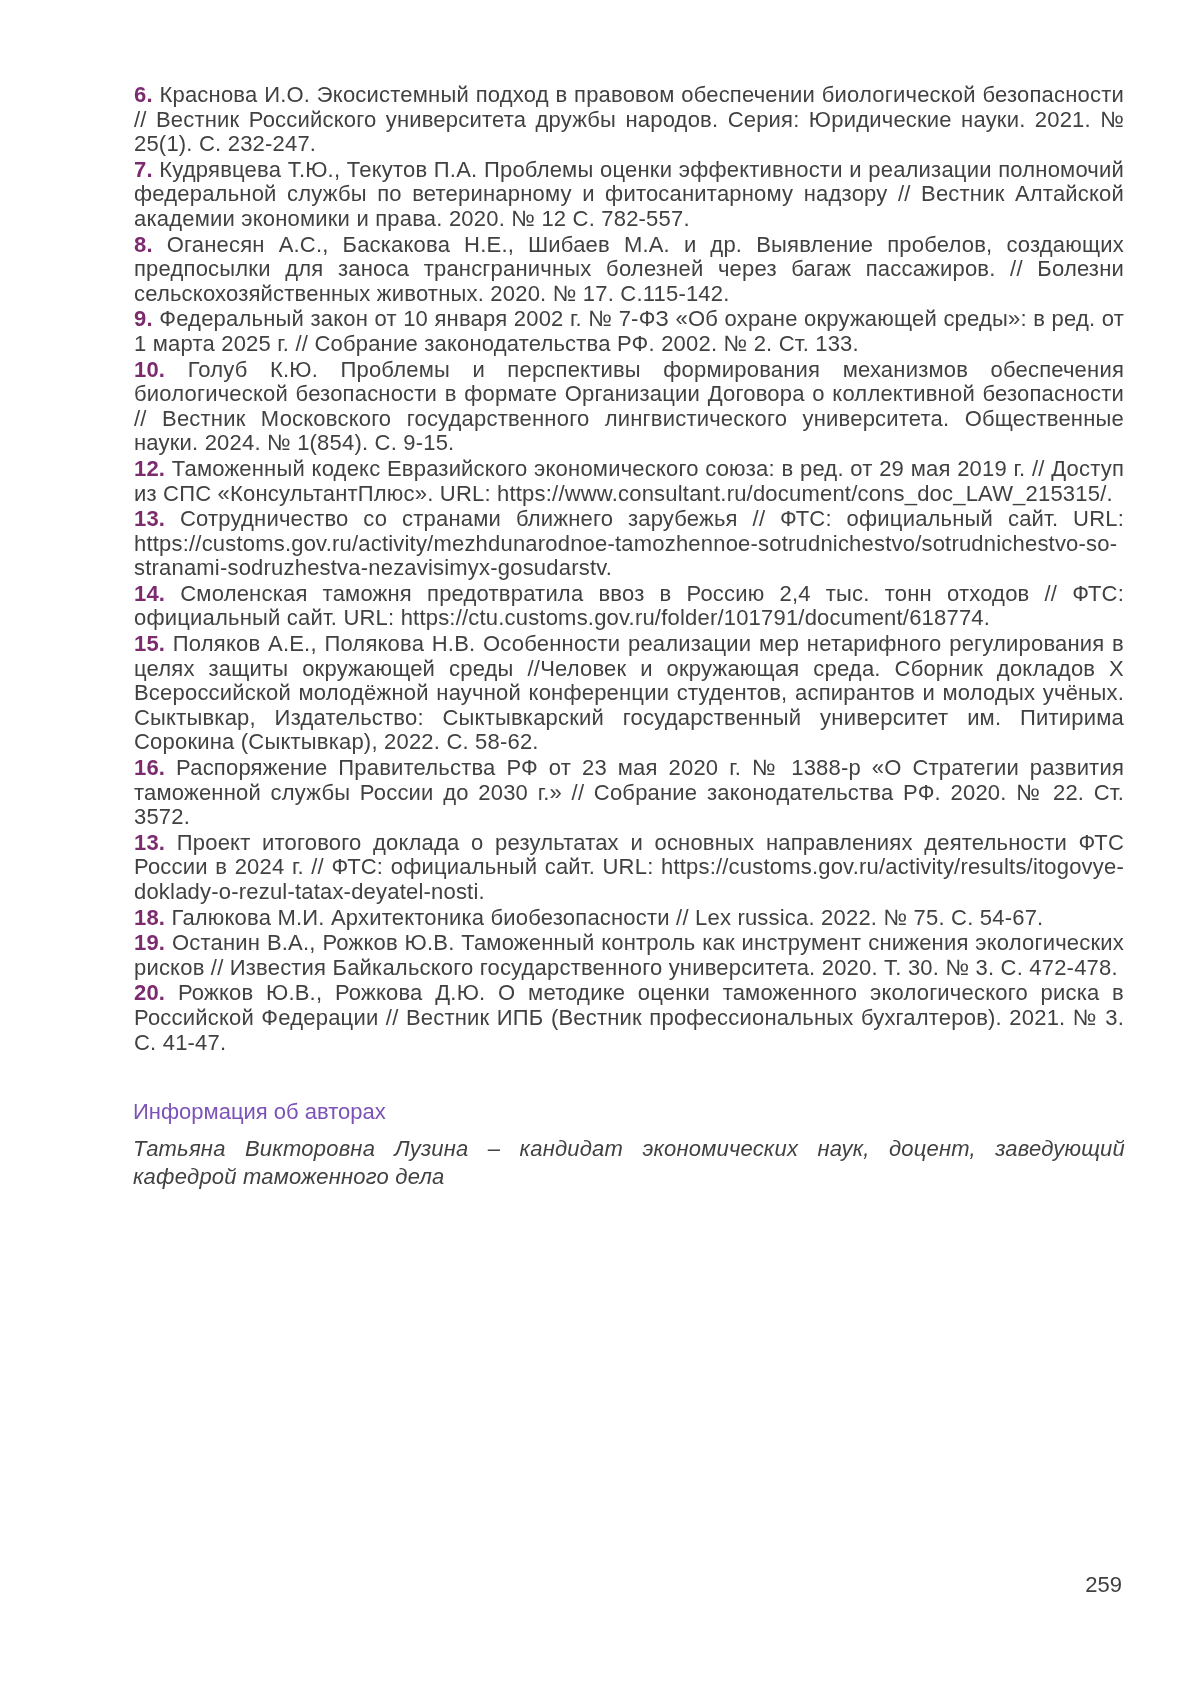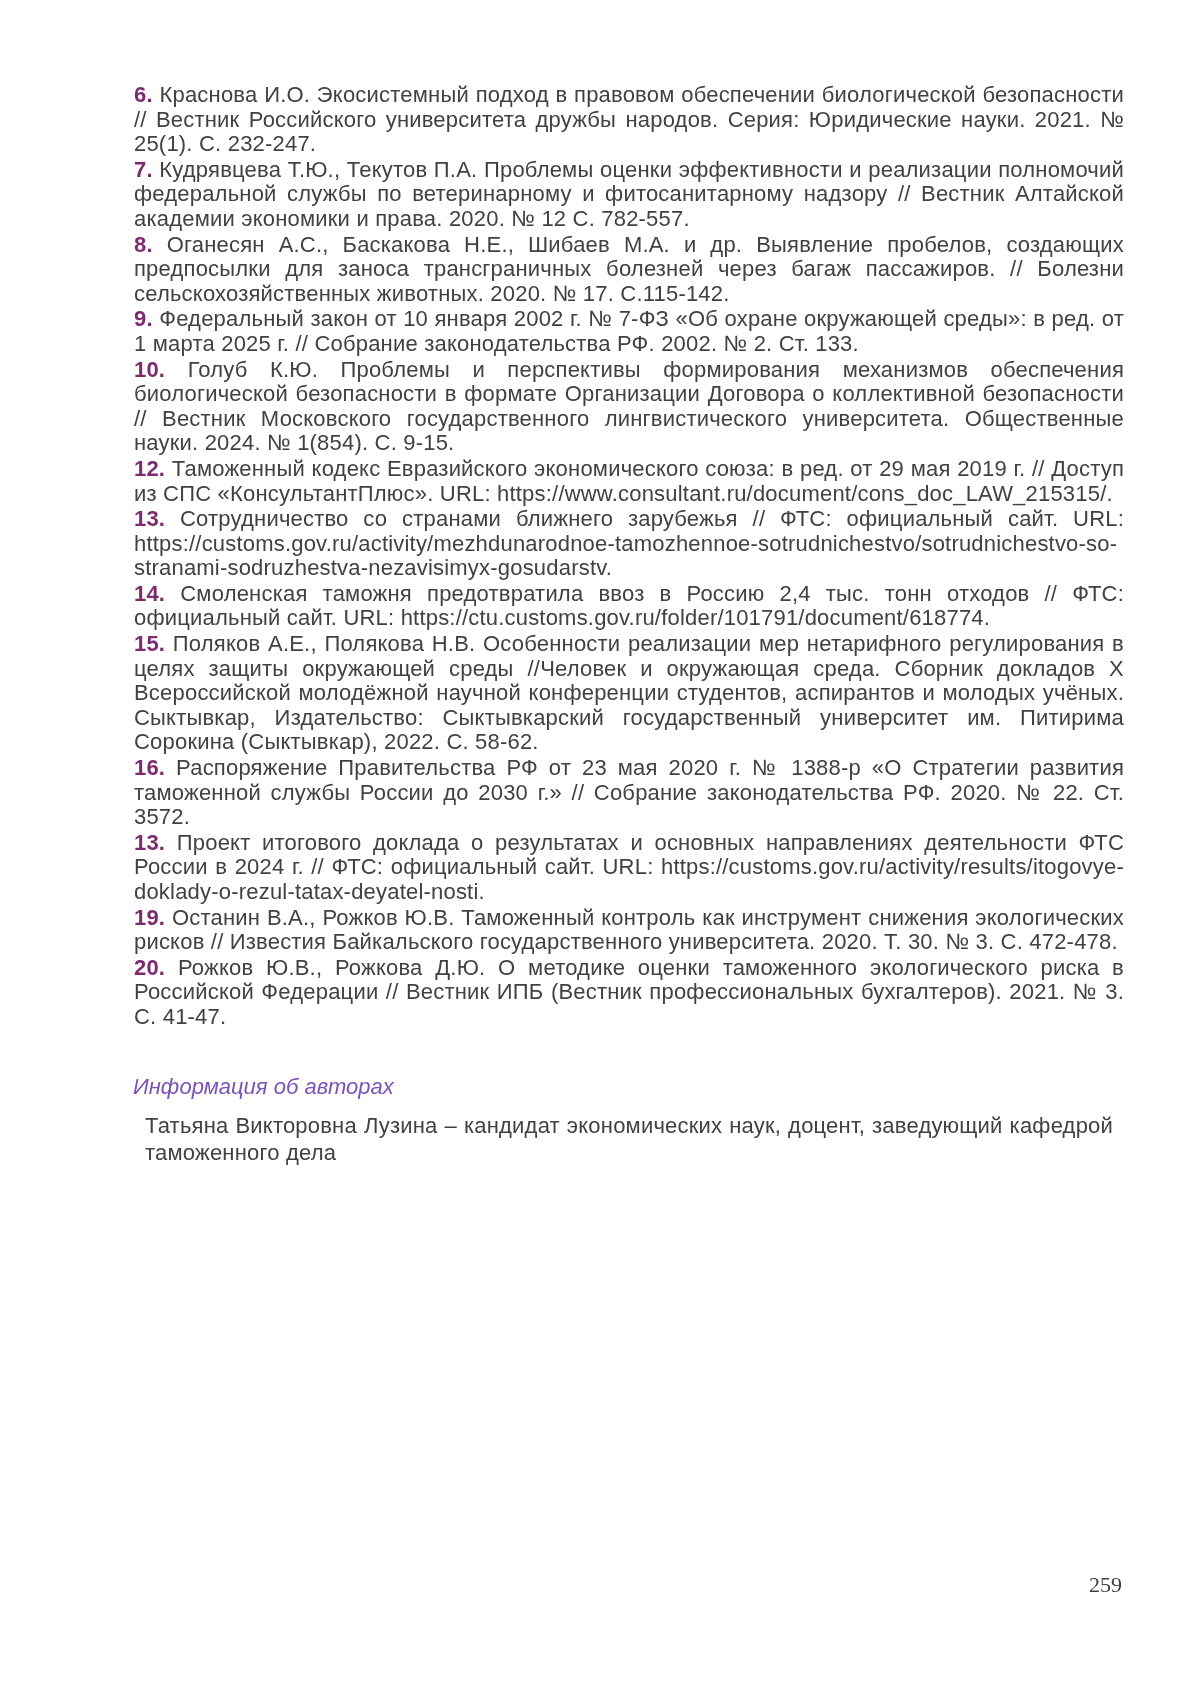--- a/index.html
+++ b/index.html
@@ -29,59 +29,59 @@
     letter-spacing:0.2px;
     overflow-wrap:break-word;
     word-break:break-word;
   }
   .ref-num{
     font-weight:700;
     color:var(--num-color);
   }
   .authors-heading{
     margin:44px 0 10px 0;
-    font-style:italic;
     font-weight:500;
     font-size:22px;
     line-height:26px;
     color:var(--heading-color);
   }
   p.author{
-    margin:12px;
+    margin:0;
     text-align:justify;
     font-size:22px;
     line-height:27.5px;
     letter-spacing:0.2px;
+    font-style:italic;
   }
   .page-number{
     position:absolute;
     top:1572px;
     right:78px;
     font-size:22px;
     color:#3f3f3f;
-    font-family:Liberation Serif, serif;
   }
 </style>
 </head>
 <body>
 
 <div class="content">
 
   <div>
     <p class="ref"><span class="ref-num">6.</span> <span>Краснова И.О. Экосистемный подход в правовом обеспечении биологической безопасности // Вестник Российского университета дружбы народов. Серия: Юридические науки. 2021. № 25(1). С. 232-247.</span></p>
     <p class="ref"><span class="ref-num">7.</span> <span>Кудрявцева Т.Ю., Текутов П.А. Проблемы оценки эффективности и реализации полномочий федеральной службы по ветеринарному и фитосанитарному надзору // Вестник Алтайской академии экономики и права. 2020. № 12 С. 782-557.</span></p>
     <p class="ref"><span class="ref-num">8.</span> <span>Оганесян А.С., Баскакова Н.Е., Шибаев М.А. и др. Выявление пробелов, создающих предпосылки для заноса трансграничных болезней через багаж пассажиров. // Болезни сельскохозяйственных животных. 2020. № 17. С.115-142.</span></p>
     <p class="ref"><span class="ref-num">9.</span> <span>Федеральный закон от 10 января 2002 г. № 7-ФЗ «Об охране окружающей среды»: в ред. от 1 марта 2025 г. // Собрание законодательства РФ. 2002. № 2. Ст. 133.</span></p>
     <p class="ref"><span class="ref-num">10.</span> <span>Голуб К.Ю. Проблемы и перспективы формирования механизмов обеспечения биологической безопасности в формате Организации Договора о коллективной безопасности // Вестник Московского государственного лингвистического университета. Общественные науки. 2024. № 1(854). С. 9-15.</span></p>
     <p class="ref"><span class="ref-num">12.</span> <span>Таможенный кодекс Евразийского экономического союза: в ред. от 29 мая 2019 г. // Доступ из СПС «КонсультантПлюс». URL: https://www.consultant.ru/document/cons_doc_LAW_215315/.</span></p>
     <p class="ref"><span class="ref-num">13.</span> <span>Сотрудничество со странами ближнего зарубежья // ФТС: официальный сайт. URL: https://customs.gov.ru/activity/mezhdunarodnoe-tamozhennoe-sotrudnichestvo/sotrudnichestvo-so-stranami-sodruzhestva-nezavisimyx-gosudarstv.</span></p>
     <p class="ref"><span class="ref-num">14.</span> <span>Смоленская таможня предотвратила ввоз в Россию 2,4 тыс. тонн отходов // ФТС: официальный сайт. URL: https://ctu.customs.gov.ru/folder/101791/document/618774.</span></p>
     <p class="ref"><span class="ref-num">15.</span> <span>Поляков А.Е., Полякова Н.В. Особенности реализации мер нетарифного регулирования в целях защиты окружающей среды //Человек и окружающая среда. Сборник докладов X Всероссийской молодёжной научной конференции студентов, аспирантов и молодых учёных. Сыктывкар, Издательство: Сыктывкарский государственный университет им. Питирима Сорокина (Сыктывкар), 2022. С. 58-62.</span></p>
     <p class="ref"><span class="ref-num">16.</span> <span>Распоряжение Правительства РФ от 23 мая 2020 г. № 1388-р «О Стратегии развития таможенной службы России до 2030 г.» // Собрание законодательства РФ. 2020. № 22. Ст. 3572.</span></p>
     <p class="ref"><span class="ref-num">13.</span> <span>Проект итогового доклада о результатах и основных направлениях деятельности ФТС России в 2024 г. // ФТС: официальный сайт. URL: https://customs.gov.ru/activity/results/itogovye-doklady-o-rezul-tatax-deyatel-nosti.</span></p>
+    <p class="ref"><span class="ref-num">18.</span> <span>Галюкова М.И. Архитектоника биобезопасности // Lex russica. 2022. № 75. С. 54-67.</span></p>
     <p class="ref"><span class="ref-num">19.</span> <span>Останин В.А., Рожков Ю.В. Таможенный контроль как инструмент снижения экологических рисков // Известия Байкальского государственного университета. 2020. Т. 30. № 3. С. 472-478.</span></p>
     <p class="ref"><span class="ref-num">20.</span> <span>Рожков Ю.В., Рожкова Д.Ю. О методике оценки таможенного экологического риска в Российской Федерации // Вестник ИПБ (Вестник профессиональных бухгалтеров). 2021. № 3. С. 41-47.</span></p>
   </div>
 
   <h3 class="authors-heading">Информация об авторах</h3>
 
   <div>
     <p class="author">Татьяна Викторовна Лузина – кандидат экономических наук, доцент, заведующий кафедрой таможенного дела</p>
   </div>
 

